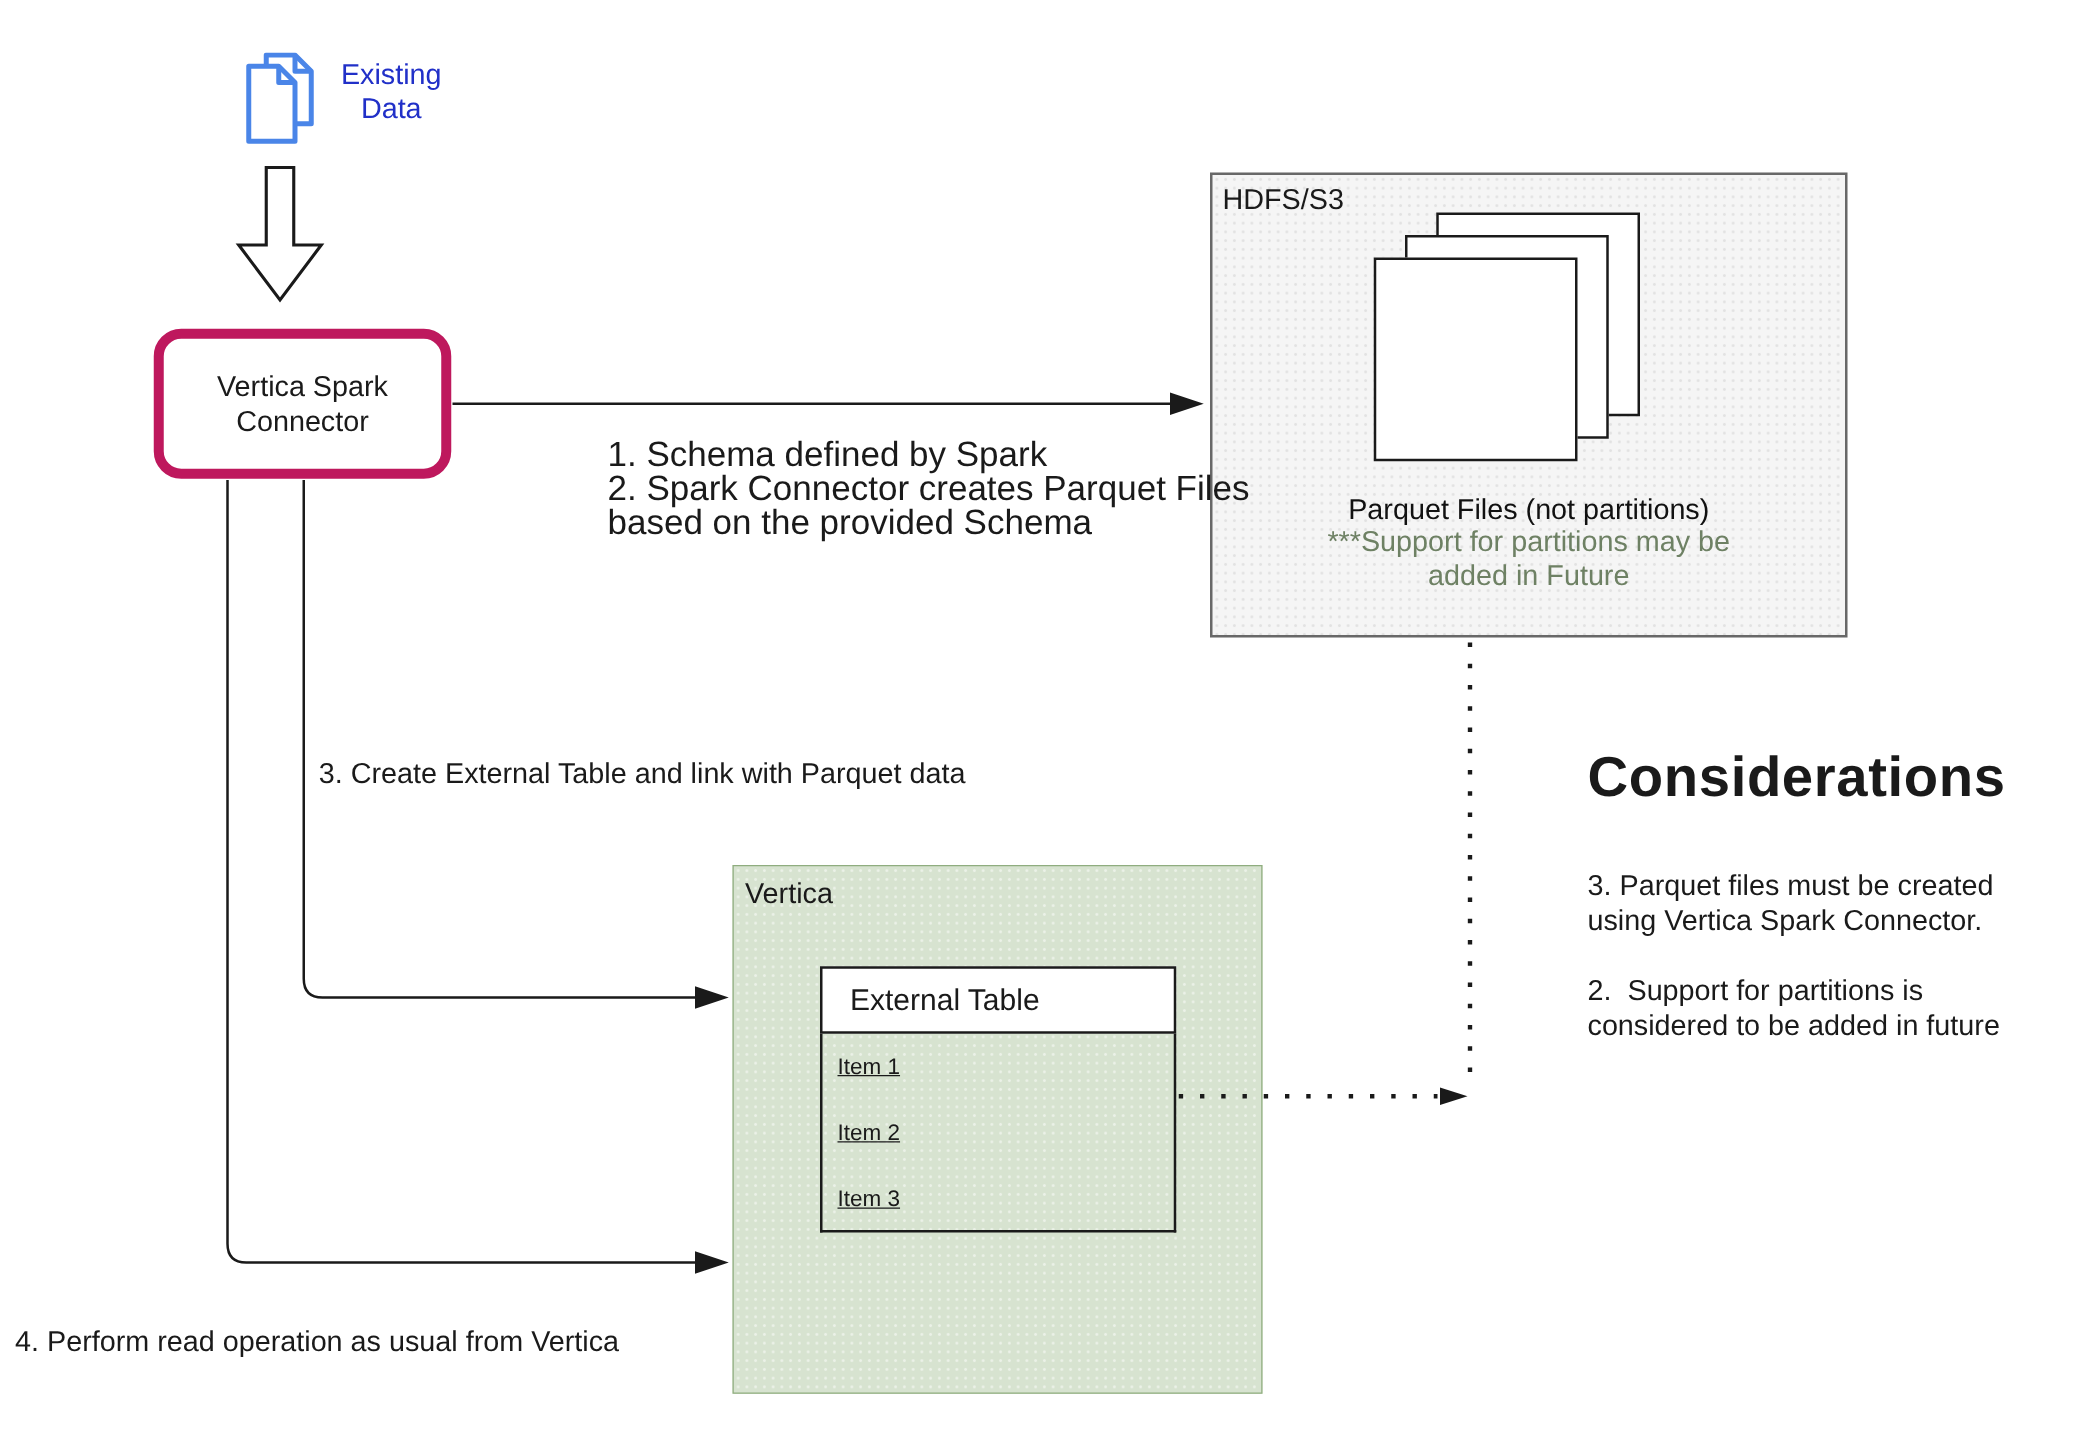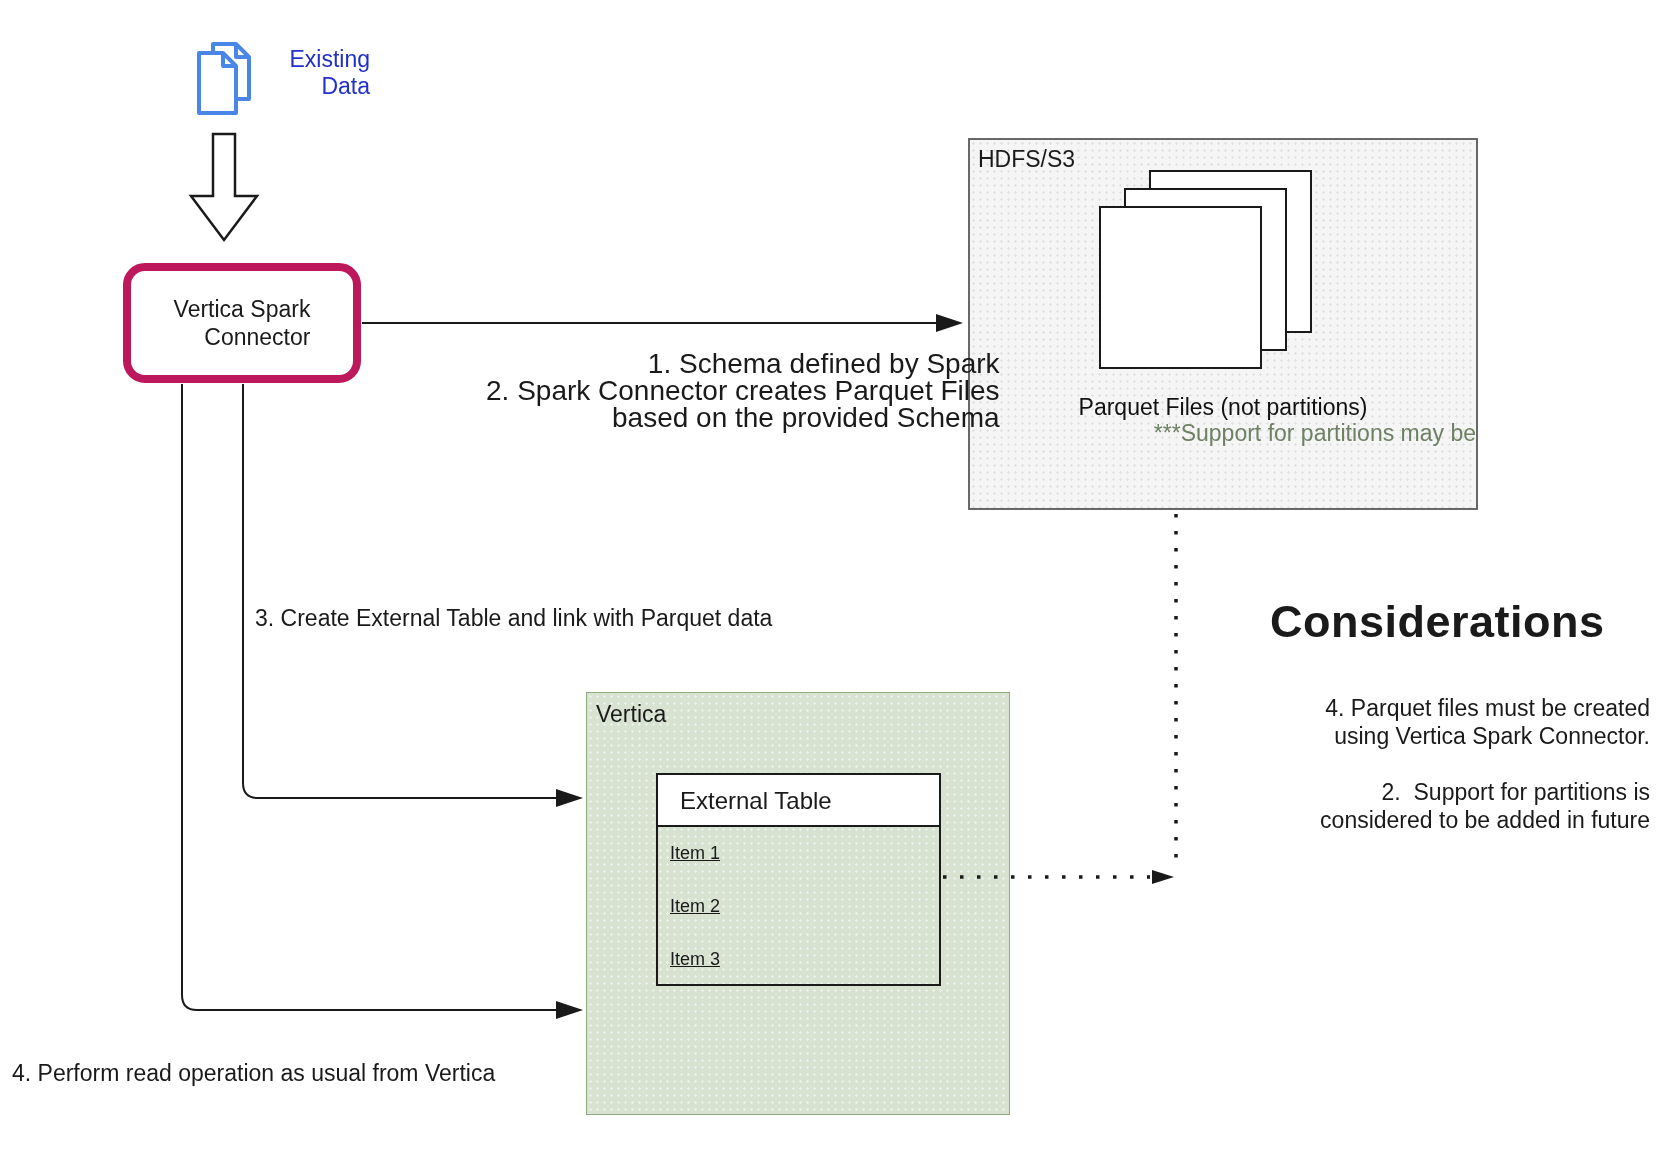--- a/index.html
+++ b/index.html
@@ -14,21 +14,21 @@
   .connector-box{
     left:123px;top:263px;width:238px;height:120px;box-sizing:border-box;
     border:8px solid #be185d;border-radius:22px;background:#ffffff;
     display:flex;align-items:center;justify-content:center;text-align:center;
     font-size:23px;line-height:28px;
   }
   
   .steps12{left:486px;top:350px;font-size:28px;line-height:27px;}
   .step3{left:255px;top:605px;font-size:23px;}
   .step4{left:12px;top:1060px;font-size:23px;}
-  .block-line{display:block;text-align:right;}
+  .block-line{display:block;}
   
   .hdfs-box{
     left:968px;top:138px;width:510px;height:372px;box-sizing:border-box;
     background:#f5f5f5;border:2px solid #686868;
     background-image:radial-gradient(circle,#e2e2e2 1px,transparent 1.2px);
     background-size:7px 7px;
   }
   .hdfs-title{left:8px;top:6px;font-size:23px;}
   .sq{position:absolute;width:163px;height:163px;background:#ffffff;border:2px solid #1a1a1a;box-sizing:border-box;}
   .sq.back{left:179px;top:30px;}
@@ -94,20 +94,21 @@
     <div class="abs hdfs-title">HDFS/S3</div>
     <div>
       <div class="sq back"></div>
       <div class="sq mid"></div>
       <div class="sq front"></div>
     </div>
     <div class="abs hdfs-caption">
       <div class="cap">Parquet Files (not partitions)</div>
       <div class="note">
         <span class="block-line">***Support for partitions may be</span>
+        <span class="block-line">added in Future</span>
       </div>
     </div>
   </div>
 
   <div class="abs vertica-box">
     <div class="abs vertica-title">Vertica</div>
     <div class="abs ext-table">
       <div class="thead">External Table</div>
       <div class="tbody">
         <div class="trow">Item 1</div>
@@ -120,21 +121,21 @@
   <div class="abs steps12">
     <span class="block-line">1. Schema defined by Spark</span>
     <span class="block-line">2. Spark Connector creates Parquet Files</span>
     <span class="block-line">based on the provided Schema</span>
   </div>
   <div class="abs step3">3. Create External Table and link with Parquet data</div>
   <div class="abs step4">4. Perform read operation as usual from Vertica</div>
 
   <div class="abs cons-title">Considerations</div>
   <div class="abs cons-item i1">
-    <span class="block-line">4. Parquet files must be created</span>
+    <span class="block-line">3. Parquet files must be created</span>
     <span class="block-line">using Vertica Spark Connector.</span>
   </div>
   <div class="abs cons-item i2">
     <span class="block-line">2.  Support for partitions is</span>
     <span class="block-line">considered to be added in future</span>
   </div>
 
   <svg class="overlay" width="1660" height="1162" viewBox="0 0 1660 1162">
 
     <path d="M362,323 H936" stroke="#1a1a1a" stroke-width="2" fill="none"></path>

